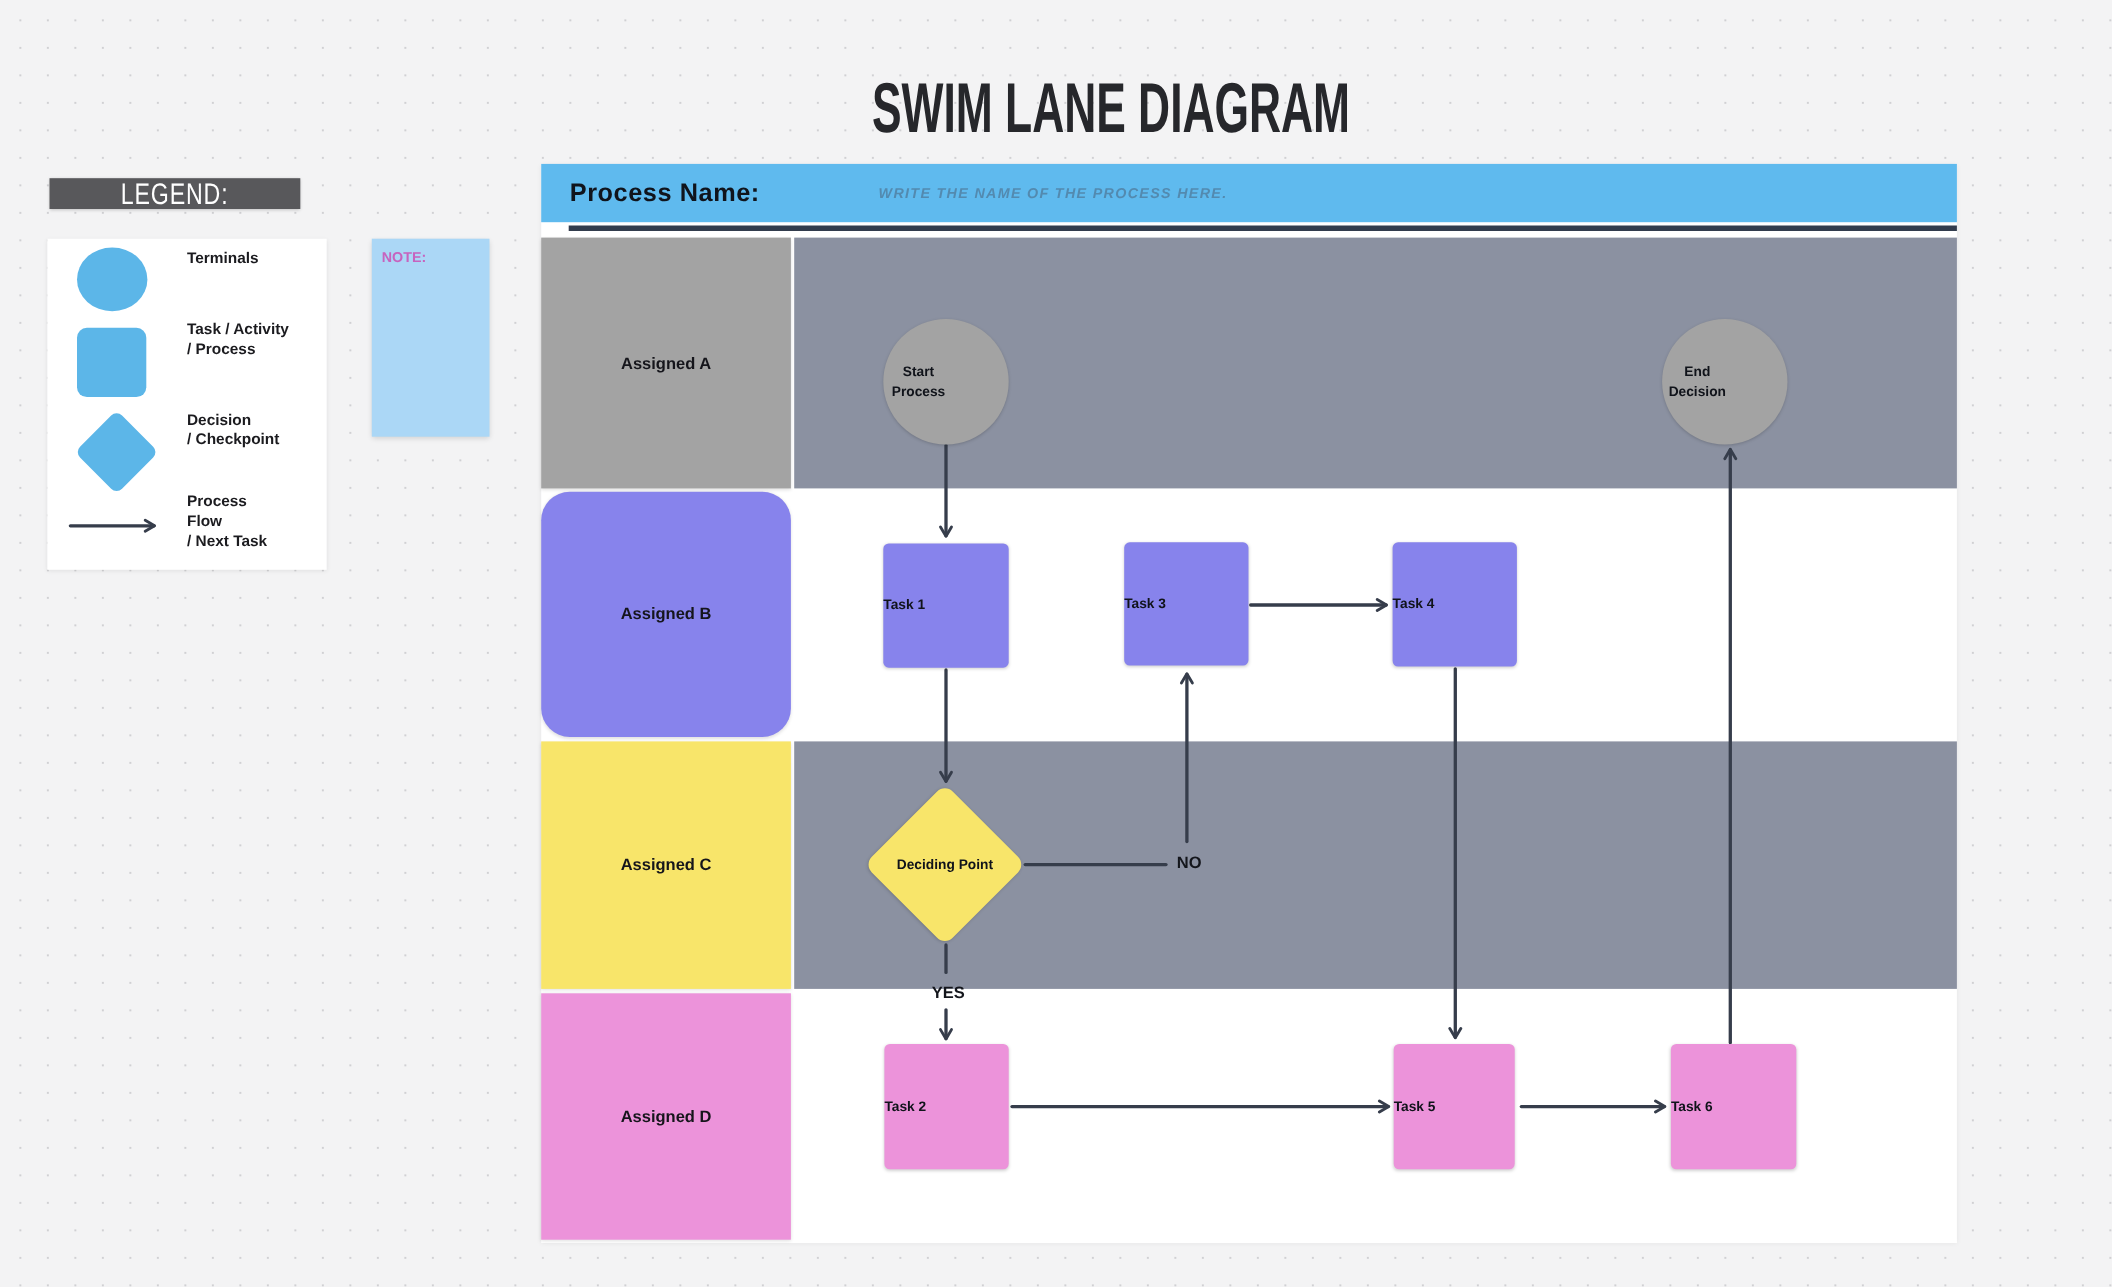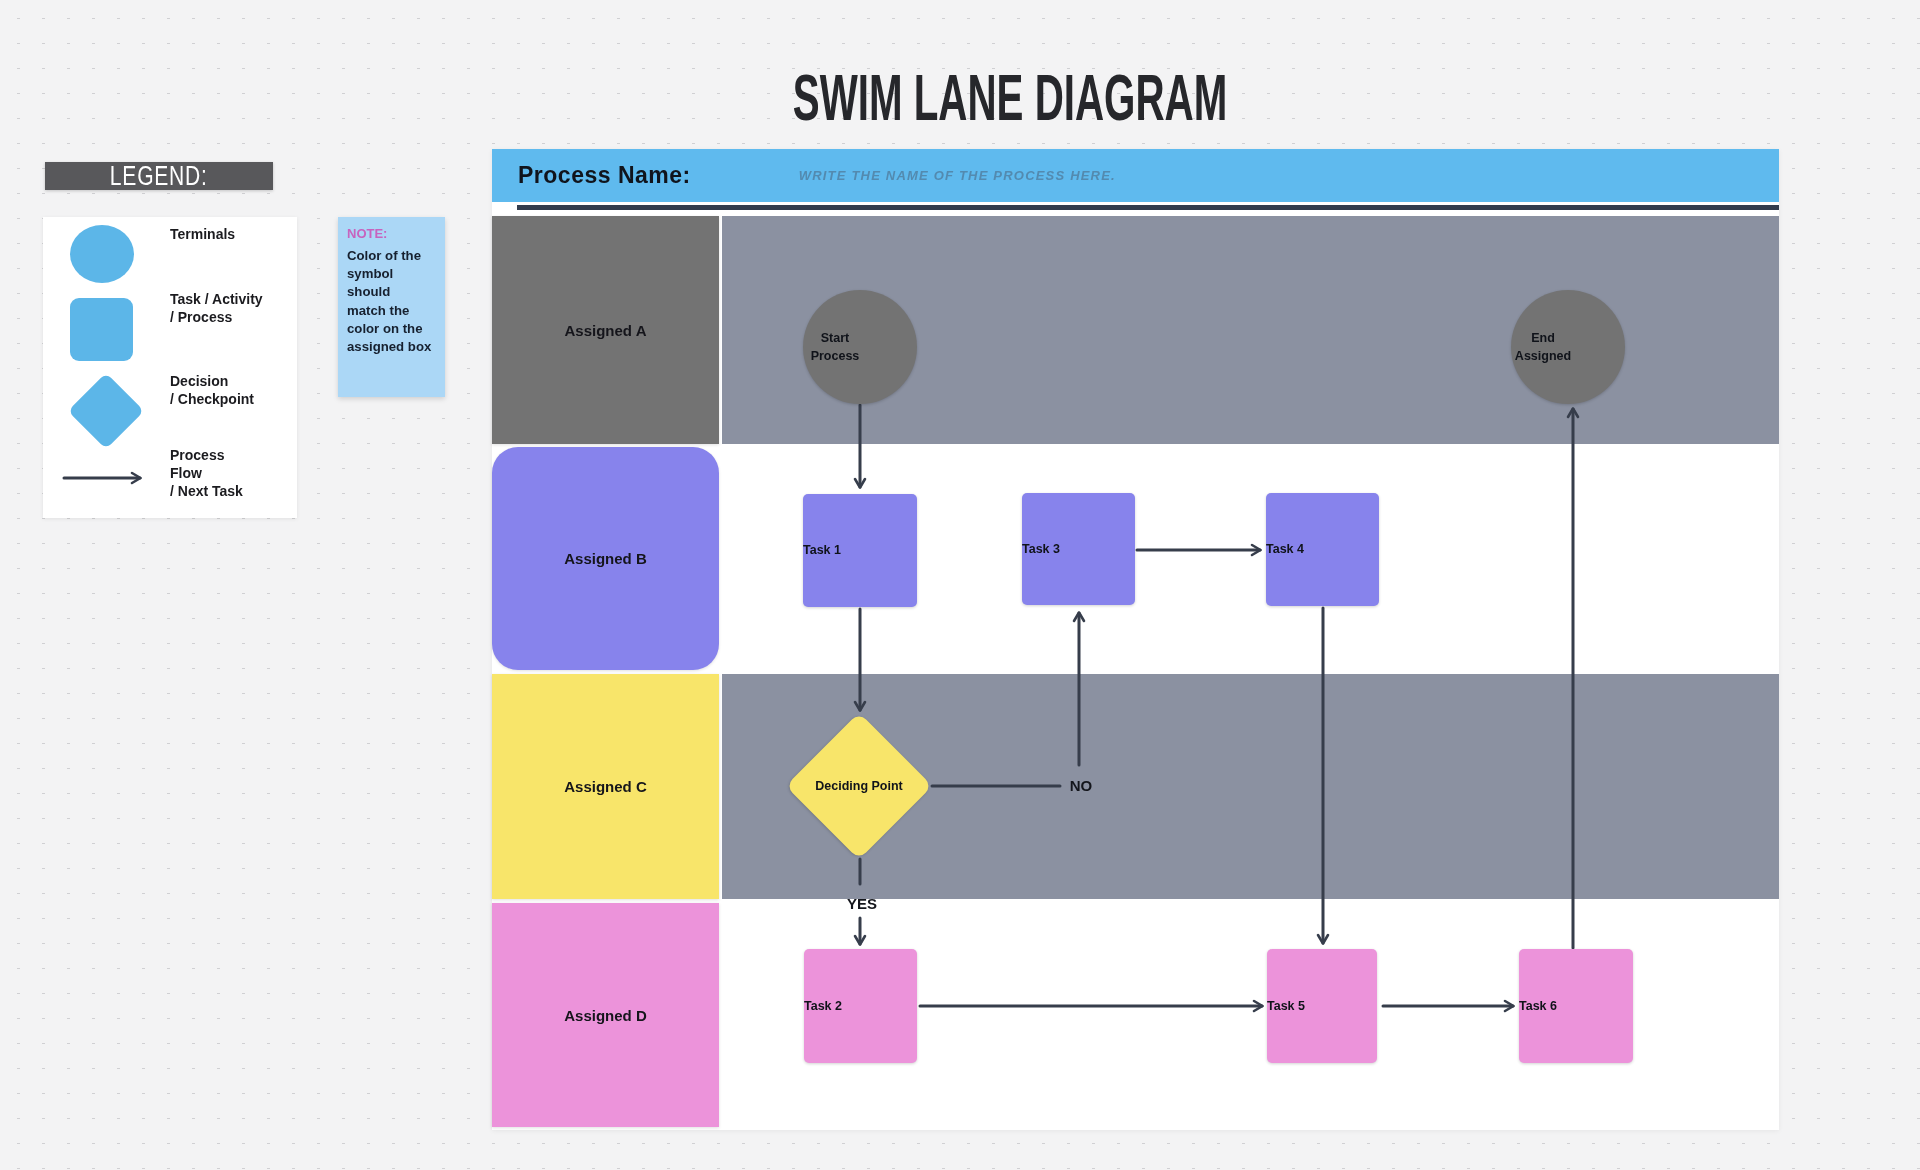--- a/index.html
+++ b/index.html
@@ -76,21 +76,21 @@
     left:492px; width:227px;
     display:flex; align-items:center; justify-content:center;
     font-size:15px; font-weight:700; color:#15151B;
     box-shadow:0 1px 3px rgba(0,0,0,.12);
   }
   .band{ left:722px; width:1057px; background:#8B91A1; }
   .rowA{ top:216px; height:228px; }
   .rowB{ top:447px; height:223px;border-radius:26px; }
   .rowC{ top:674px; height:225px; }
   .rowD{ top:903px; height:224px; }
-  .bg-green { background:#737373; }
+  .bg-green { background:#a3a3a3; }
   .bg-purple{ background:#8783EC; }
   .bg-yellow{ background:#F8E56A; }
   .bg-pink  { background:#EC93DA; }
 
   
   .node{
     display:flex; align-items:center; text-align:center;
     font-size:12.5px; font-weight:700; color:#10131A; line-height:1.45;
     box-shadow:0 1px 3px rgba(0,0,0,.18); z-index:10;
   }
@@ -128,26 +128,20 @@
 <div class="abs lg-label" style="top:290px;">Task / Activity
 / Process</div>
 <div class="abs lg-label" style="top:372px;">Decision
 / Checkpoint</div>
 <div class="abs lg-label" style="top:446px;">Process
 Flow
 / Next Task</div>
 
 <div class="abs note">
   <div class="note-title">NOTE:</div>
-  <div class="note-body">Color of the
-symbol
-should
-match the
-color on the
-assigned box</div>
 </div>
 
 <div class="abs canvas"></div>
 
 <div class="abs proc-header">
   <span class="proc-label">Process Name:</span>
   <span class="proc-placeholder">WRITE THE NAME OF THE PROCESS HERE.</span>
 </div>
 <div class="abs separator"></div>
 
@@ -177,21 +171,21 @@
     <path d="M920,1006 H1262" marker-end="url(#ah)"></path>
     <path d="M1383,1006 H1513" marker-end="url(#ah)"></path>
     <path d="M1573,948 V409" marker-end="url(#ah)"></path>
   </g>
 </svg>
 
 <div class="abs node circle bg-green" style="left:803px; top:290px; width:114px; height:114px;">
   <span class="lbl">Start Process</span>
 </div>
 <div class="abs node circle bg-green" style="left:1511px; top:290px; width:114px; height:114px;">
-  <span class="lbl">End Assigned</span>
+  <span class="lbl">End Decision</span>
 </div>
 <div class="abs node rect bg-purple" style="left:803px; top:494px; width:114px; height:113px;">
   <span>Task 1</span>
 </div>
 <div class="abs node rect bg-purple" style="left:1022px; top:493px; width:113px; height:112px;">
   <span>Task 3</span>
 </div>
 <div class="abs node rect bg-purple" style="left:1266px; top:493px; width:113px; height:113px;">
   <span>Task 4</span>
 </div>

